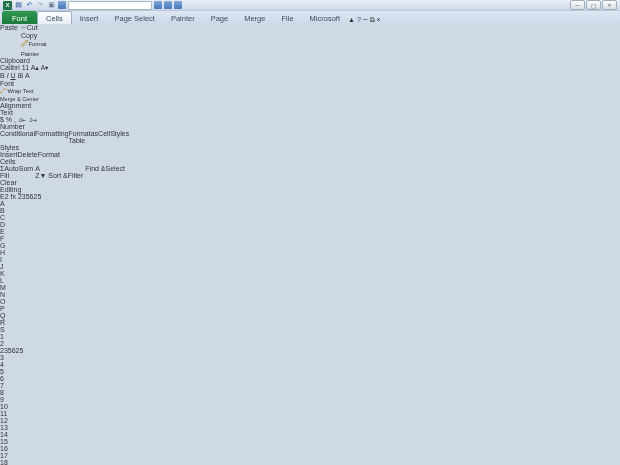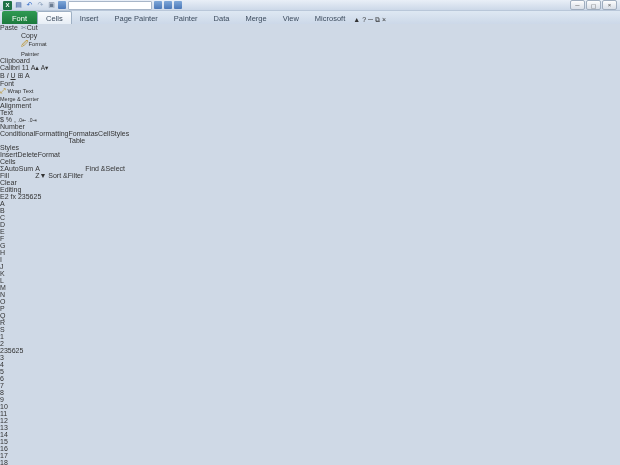--- a/index.html
+++ b/index.html
@@ -139,25 +139,25 @@
       <span class="wbtn">▢</span>
       <span class="wbtn">×</span>
     </div>
   </div>
 
   <div class="tabrow">
     <div class="tabs">
         <div class="rtab file">Font</div>
         <div class="rtab active">Cells</div>
         <div class="rtab">Insert</div>
-        <div class="rtab">Page Painter</div>
+        <div class="rtab">Page Select</div>
         <div class="rtab">Painter</div>
-        <div class="rtab">Data</div>
+        <div class="rtab">Page</div>
         <div class="rtab">Merge</div>
-        <div class="rtab">View</div>
+        <div class="rtab">File</div>
         <div class="rtab">Microsoft</div>
       </div>
     <div class="tabctrls">
       <span class="tbtn">▲</span>
       <span class="helpbtn">?</span>
       <span class="tbtn">─</span>
       <span class="tbtn">⧉</span>
       <span class="tbtn">×</span>
     </div>
   </div>

